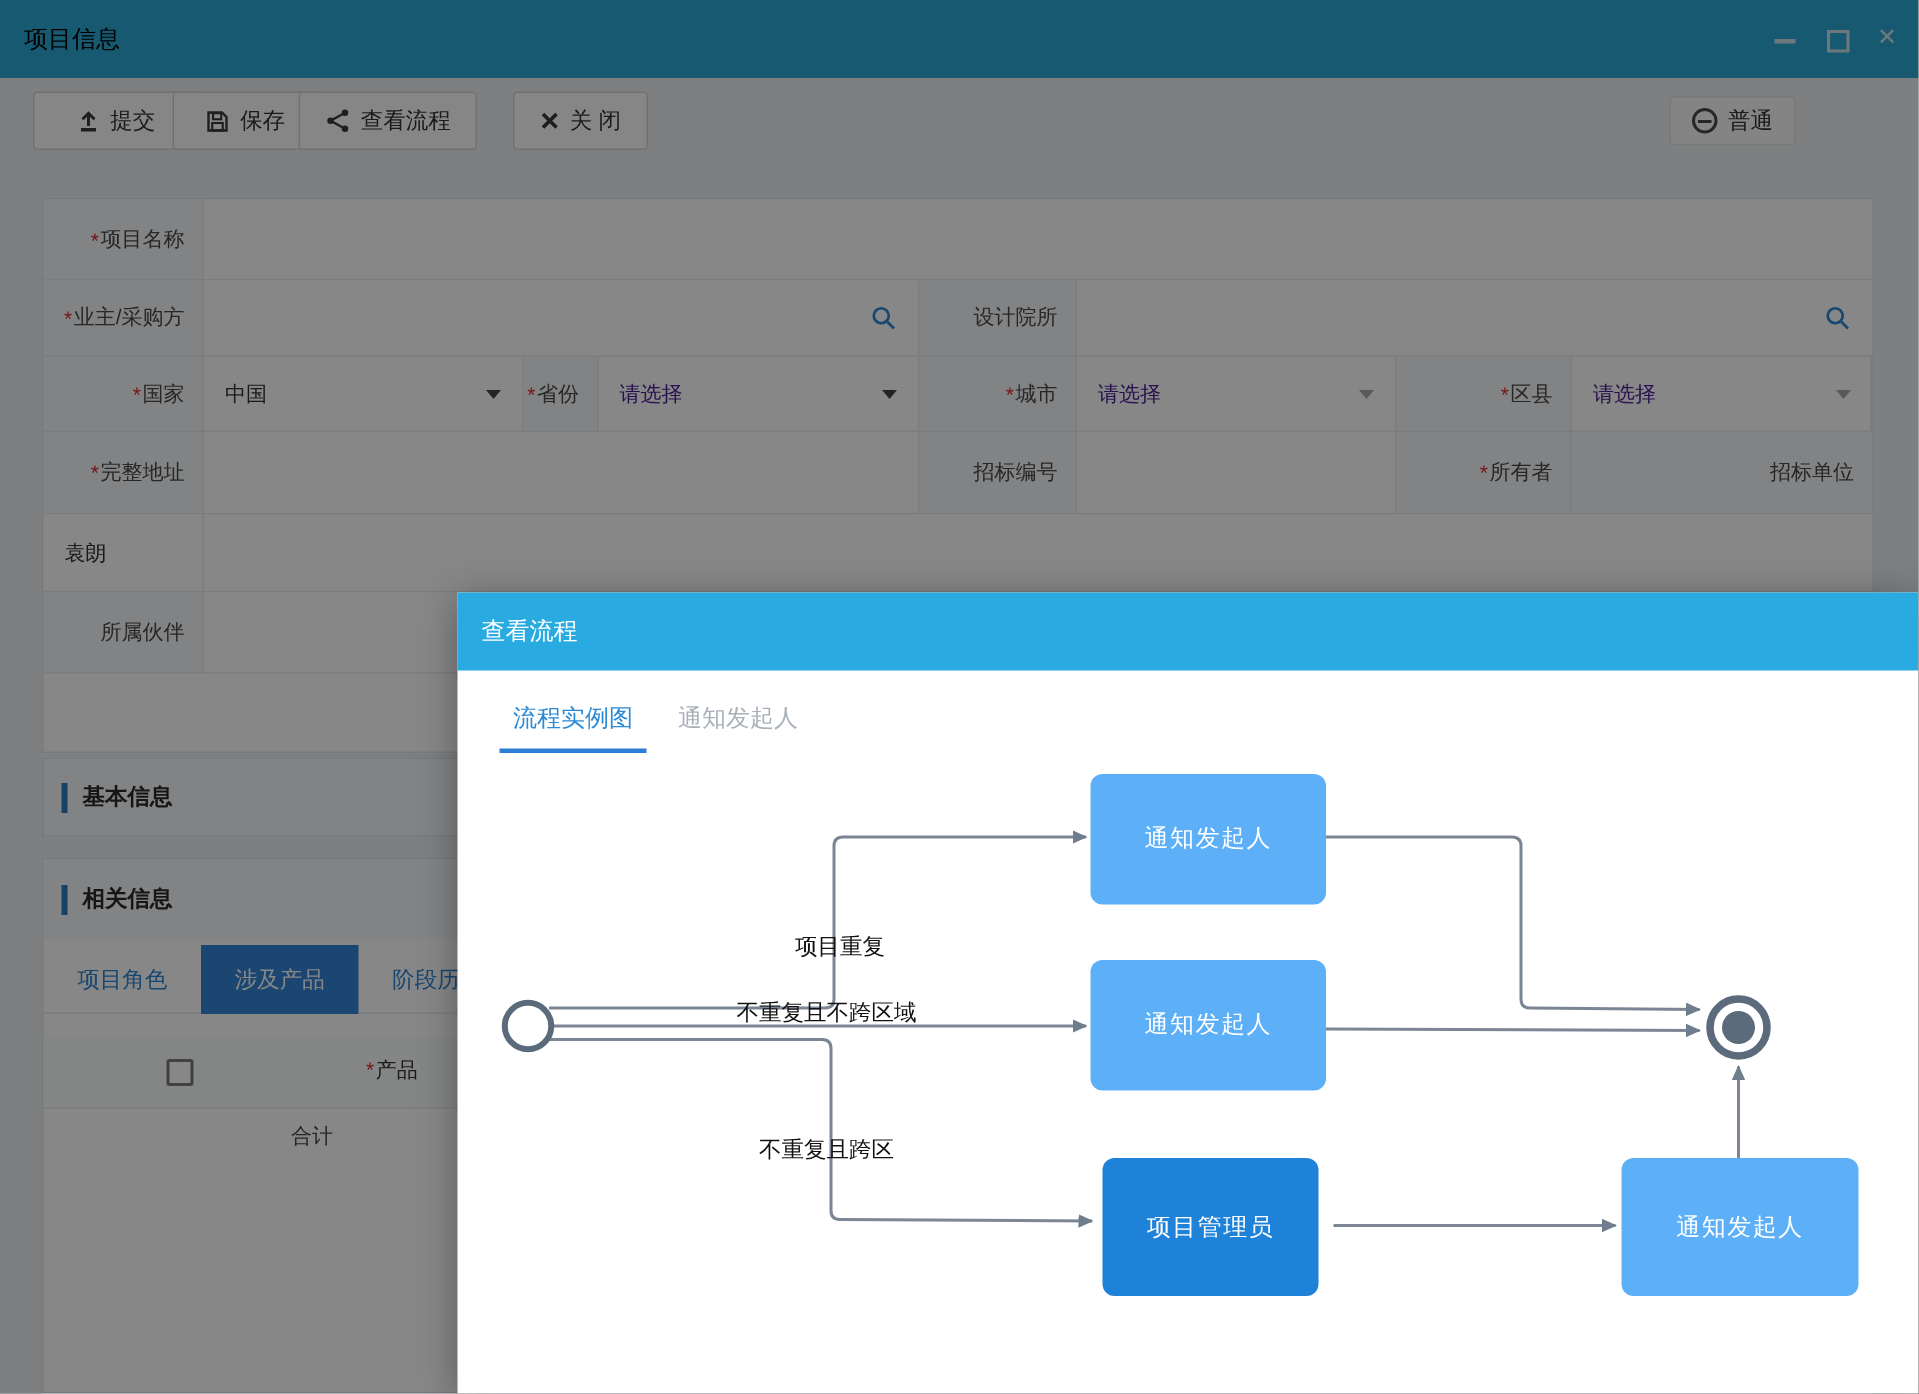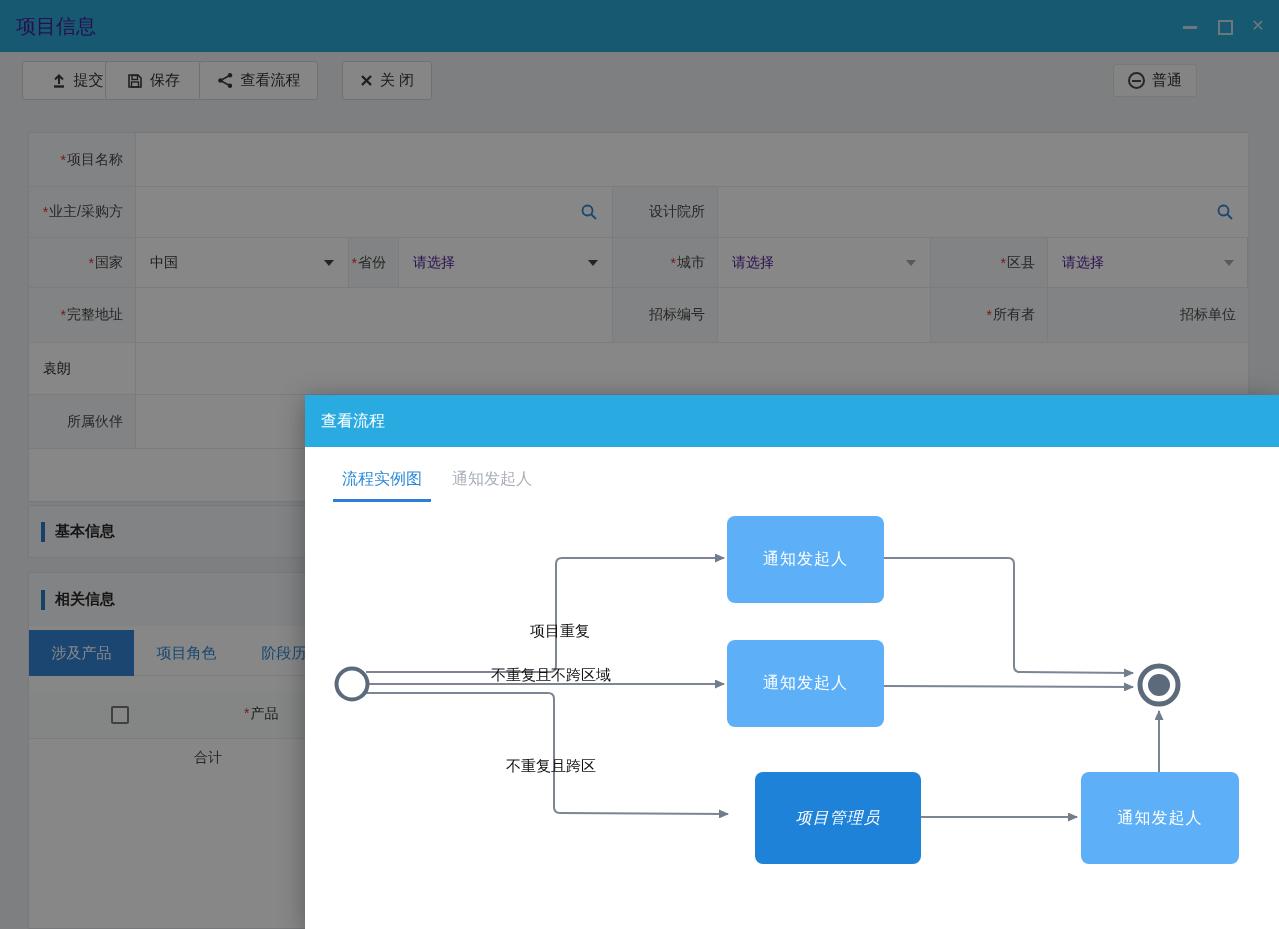--- a/index.html
+++ b/index.html
@@ -5,21 +5,21 @@
   * { margin:0; padding:0; box-sizing:border-box; }
   html,body { width:1279px; height:929px; overflow:hidden; }
   body {
     font-family:"Liberation Sans","DejaVu Sans",sans-serif;
     font-size:14px; color:#333; background:#eef0f2; position:relative;
   }
 
   
   .titlebar { position:absolute; left:0; top:0; width:1279px; height:52px;
     background:#2ba8d4; display:flex; align-items:center; padding:0 16px; }
-  .titlebar .title { color:#4c1d95; font-size:20px; }
+  .titlebar .title { color:#000000; font-size:16px; }
   .win-controls { position:absolute; right:14px; top:0; height:52px; display:flex; align-items:center; gap:20px; }
   .wc { width:14px; height:14px; position:relative; cursor:pointer; }
   .wc-min::after { content:""; position:absolute; left:0; right:0; top:7px; height:3px; background:#cfe3ea; }
   .wc-max::after { content:""; position:absolute; left:1px; top:1px; width:11px; height:11px; border:2px solid #cfe3ea; }
   .wc-close { color:#cfe3ea; font-size:16px; line-height:14px; text-align:center; font-weight:bold; }
 
   
   .toolbar { position:absolute; left:0; top:52px; width:1279px; height:80px; }
   .tb-btn { position:absolute; top:9px; height:39px; background:#fdfdfd; border:1px solid #d6d6d6;
     border-radius:3px; display:flex; align-items:center; justify-content:center; gap:7px;
@@ -95,21 +95,21 @@
 </div>
 
 <div class="toolbar">
   <div class="tb-btn" style="left:12px;width:110px;margin-left:10px;">
     <svg width="16" height="16" viewBox="0 0 16 16">
       <path d="M8 11 V3 M4 6.5 L8 2.5 L12 6.5" stroke="#3a3a3a" stroke-width="2" fill="none"></path>
       <path d="M3 13.5 H13" stroke="#3a3a3a" stroke-width="2.4"></path>
     </svg>
     <span>提交</span>
   </div>
-  <div class="tb-btn" style="left:105px;width:97px;">
+  <div class="tb-btn" style="left:115px;width:97px;">
     <svg width="16" height="16" viewBox="0 0 16 16">
       <path d="M2 2 H11 L14 5 V14 H2 Z" stroke="#3a3a3a" stroke-width="1.6" fill="none"></path>
       <rect x="5" y="2.5" width="5.5" height="4" stroke="#3a3a3a" stroke-width="1.4" fill="none"></rect>
       <rect x="4.5" y="9" width="7" height="5" stroke="#3a3a3a" stroke-width="1.4" fill="none"></rect>
     </svg>
     <span>保存</span>
   </div>
   <div class="tb-btn" style="left:199px;width:119px;">
     <svg width="17" height="17" viewBox="0 0 17 17">
       <circle cx="13" cy="3.2" r="2.2" fill="#3a3a3a"></circle>
@@ -234,22 +234,22 @@
   <span class="sec-bar"></span>
   <span class="sec-title">基本信息</span>
 </div>
 
 <div class="panel" style="top:572px;height:357px;">
   <div class="sec-head" style="height:53px;">
     <span class="sec-bar"></span>
     <span class="sec-title">相关信息</span>
   </div>
   <div class="tabs-row">
+    <div class="ftab">项目角色</div>
     <div class="ftab active">涉及产品</div>
-    <div class="ftab">项目角色</div>
     <div class="ftab">阶段历史</div>
   </div>
   <div class="tbl-head">
     <span class="checkbox"></span>
     <span class="col-product"><span class="req">*</span><span>产品</span></span>
   </div>
   <span class="total-row">合计</span>
 </div>
 
 <div class="overlay"></div>
@@ -283,16 +283,16 @@
       <circle cx="1159" cy="685" r="19" fill="#ffffff" stroke="#5b6b7c" stroke-width="5"></circle>
       <circle cx="1159" cy="685" r="11" fill="#5b6b7c"></circle>
 
       <text class="edge-label" x="560" y="636" text-anchor="middle">项目重复</text>
       <text class="edge-label" x="551" y="680" text-anchor="middle">不重复且不跨区域</text>
       <text class="edge-label" x="551" y="771" text-anchor="middle">不重复且跨区</text>
     </svg>
 
     <div class="node light" style="left:422px; top:14px;  width:157px; height:87px;">通知发起人</div>
     <div class="node light" style="left:422px; top:138px; width:157px; height:87px;">通知发起人</div>
-    <div class="node dark" style="left:450px; top:270px; width:166px; height:92px;font-style:italic;">项目管理员</div>
+    <div class="node dark" style="left:430px; top:270px; width:144px; height:92px;">项目管理员</div>
     <div class="node light" style="left:776px; top:270px; width:158px; height:92px;">通知发起人</div>
   </div>
 </div>
 
 </body></html>

